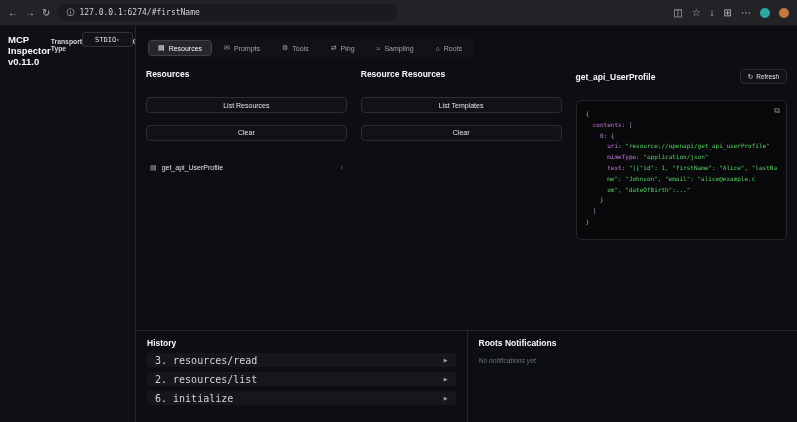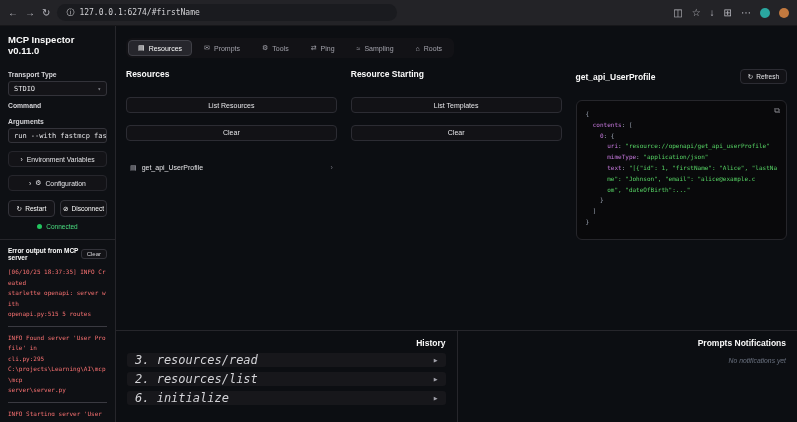--- a/index.html
+++ b/index.html
@@ -15,26 +15,26 @@
     display:flex; align-items:center; gap:5px; padding:0 9px; font-size:8px; color:#d2d2d6; }
   .bar-spacer { flex:1; }
   .right-ics { display:flex; align-items:center; gap:9px; font-size:9px; color:#bdbdc4; }
   .dot-av { width:10px; height:10px; border-radius:50%; display:inline-block; }
   .dot-teal { background:#2aa7a0; } .dot-orange { background:#c2793f; }
 
   
   .app { display:flex; height:396px; background:#0c0e12; }
 
   
-  .sidebar { width:116px; border-right:1px solid #26262b; padding:6px 8px; background:#0e1014;
-    display:flex; flex-direction:column; overflow:hidden; }
+  .sidebar { width:136px; border-right:1px solid #26262b; padding:6px 8px; background:#0e1014;
+    display:flex; flex-direction:row; overflow:hidden; }
   .sb-title { font-size:9.5px; font-weight:bold; color:#fafafa; margin:2px 0 9px; }
   .sb-label { font-size:6.8px; font-weight:600; color:#d4d4d8; margin:6px 0 3px; }
   .field { width:100%; height:15px; background:#141418; border:1px solid #33333a; border-radius:3px;
-    color:#e4e4e7; font-size:7px; display:flex; align-items:center; padding:0 5px; cursor:text; }
+    color:#e4e4e7; font-size:7px; display:flex; align-items:center; padding:0 12px; cursor:text; }
   .field .caret { margin-left:auto; color:#8b8b92; font-size:6px; }
   .collapse-btn { width:100%; height:16px; margin-top:8px; background:#131317; border:1px solid #26262c;
     border-radius:4px; color:#e4e4e7; font-size:6.8px; display:flex; align-items:center;
     justify-content:center; gap:4px; cursor:pointer; }
   .btn-row { display:flex; gap:5px; margin-top:9px; }
   .sm-btn { flex:1; height:17px; background:#131317; border:1px solid #33333a; border-radius:4px;
     color:#fafafa; font-size:6.6px; display:flex; align-items:center; justify-content:center; gap:3px; cursor:pointer; }
   .connected { margin-top:6px; display:flex; align-items:center; justify-content:center; gap:4px;
     font-size:6.5px; color:#4ade80; }
   .cdot { width:5px; height:5px; border-radius:50%; background:#22c55e; }
@@ -73,25 +73,25 @@
   .refresh-btn { height:15px; padding:0 7px; background:#121216; border:1px solid #2c2c33;
     border-radius:4px; color:#e4e4e7; font-size:6.5px; display:flex; align-items:center; gap:3px; cursor:pointer; }
   .code-block { margin-top:16px; position:relative; background:#09090b; border:1px solid #26262b;
     border-radius:6px; padding:8px 9px; height:140px; overflow:hidden; }
   .code-line { font-family:"DejaVu Sans Mono", monospace; font-size:6px; line-height:1.8; white-space:pre; }
   .tk-pun { color:#9da5b4; } .tk-key { color:#c678dd; } .tk-str { color:#56d364; }
   .copy-btn { position:absolute; top:5px; right:6px; color:#8b8b92; font-size:8px; cursor:pointer; }
 
   .bottom { height:92px; border-top:1px solid #26262b; margin:8px -10px 0; display:grid;
     grid-template-columns:1fr 1fr; }
-  .bottom .bcol { padding:7px 11px; overflow:hidden;text-align:right; }
+  .bottom .bcol { padding:7px 11px; overflow:hidden; }
   .bottom .bcol + .bcol { border-left:1px solid #26262b; }
   .hist-item { height:14px; background:#17171b; border-radius:3px; margin-top:5px; display:flex;
     align-items:center; justify-content:space-between; padding:0 8px; cursor:pointer; }
-  .hist-item .h-lbl { font-family:"DejaVu Sans Mono", monospace; font-size:12px; color:#d4d4d8;font-style:italic; }
+  .hist-item .h-lbl { font-family:"DejaVu Sans Mono", monospace; font-size:10px; color:#d4d4d8; }
   .hist-item .h-arr { font-size:5px; color:#a1a1aa; }
   .empty-note { margin-top:9px; font-size:6.8px; font-style:italic; color:#6b7280; }
 </style>
 </head>
 <body>
 
 <div class="browser-bar">
   <span class="nav-ic">←</span>
   <span class="nav-ic">→</span>
   <span class="nav-ic">↻</span>
@@ -222,21 +222,21 @@
         <div id="resource-list">
             <div class="res-item">
               <span class="f-ic">▤</span>
               <span class="r-name">get_api_UserProfile</span>
               <span class="chev">›</span>
             </div>
           </div>
       </div>
 
       <div class="col">
-        <div class="panel-h">Resource Starting</div>
+        <div class="panel-h">Resource Resources</div>
         <button class="wide-btn">List Templates</button>
         <button class="wide-btn">Clear</button>
       </div>
 
       <div>
         <div class="detail-head">
           <span class="panel-h">get_api_UserProfile</span>
           <div class="refresh-btn">
             <span>↻</span>
             <span>Refresh</span>
@@ -273,18 +273,18 @@
               <span class="h-lbl">2. resources/list</span>
               <span class="h-arr">▶</span>
             </div>
             <div class="hist-item">
               <span class="h-lbl">6. initialize</span>
               <span class="h-arr">▶</span>
             </div>
           </div>
       </div>
       <div class="bcol">
-        <div class="panel-h">Prompts Notifications</div>
+        <div class="panel-h">Roots Notifications</div>
         <div class="empty-note">No notifications yet</div>
       </div>
     </div>
   </div>
 </div>
 
 </body></html>

